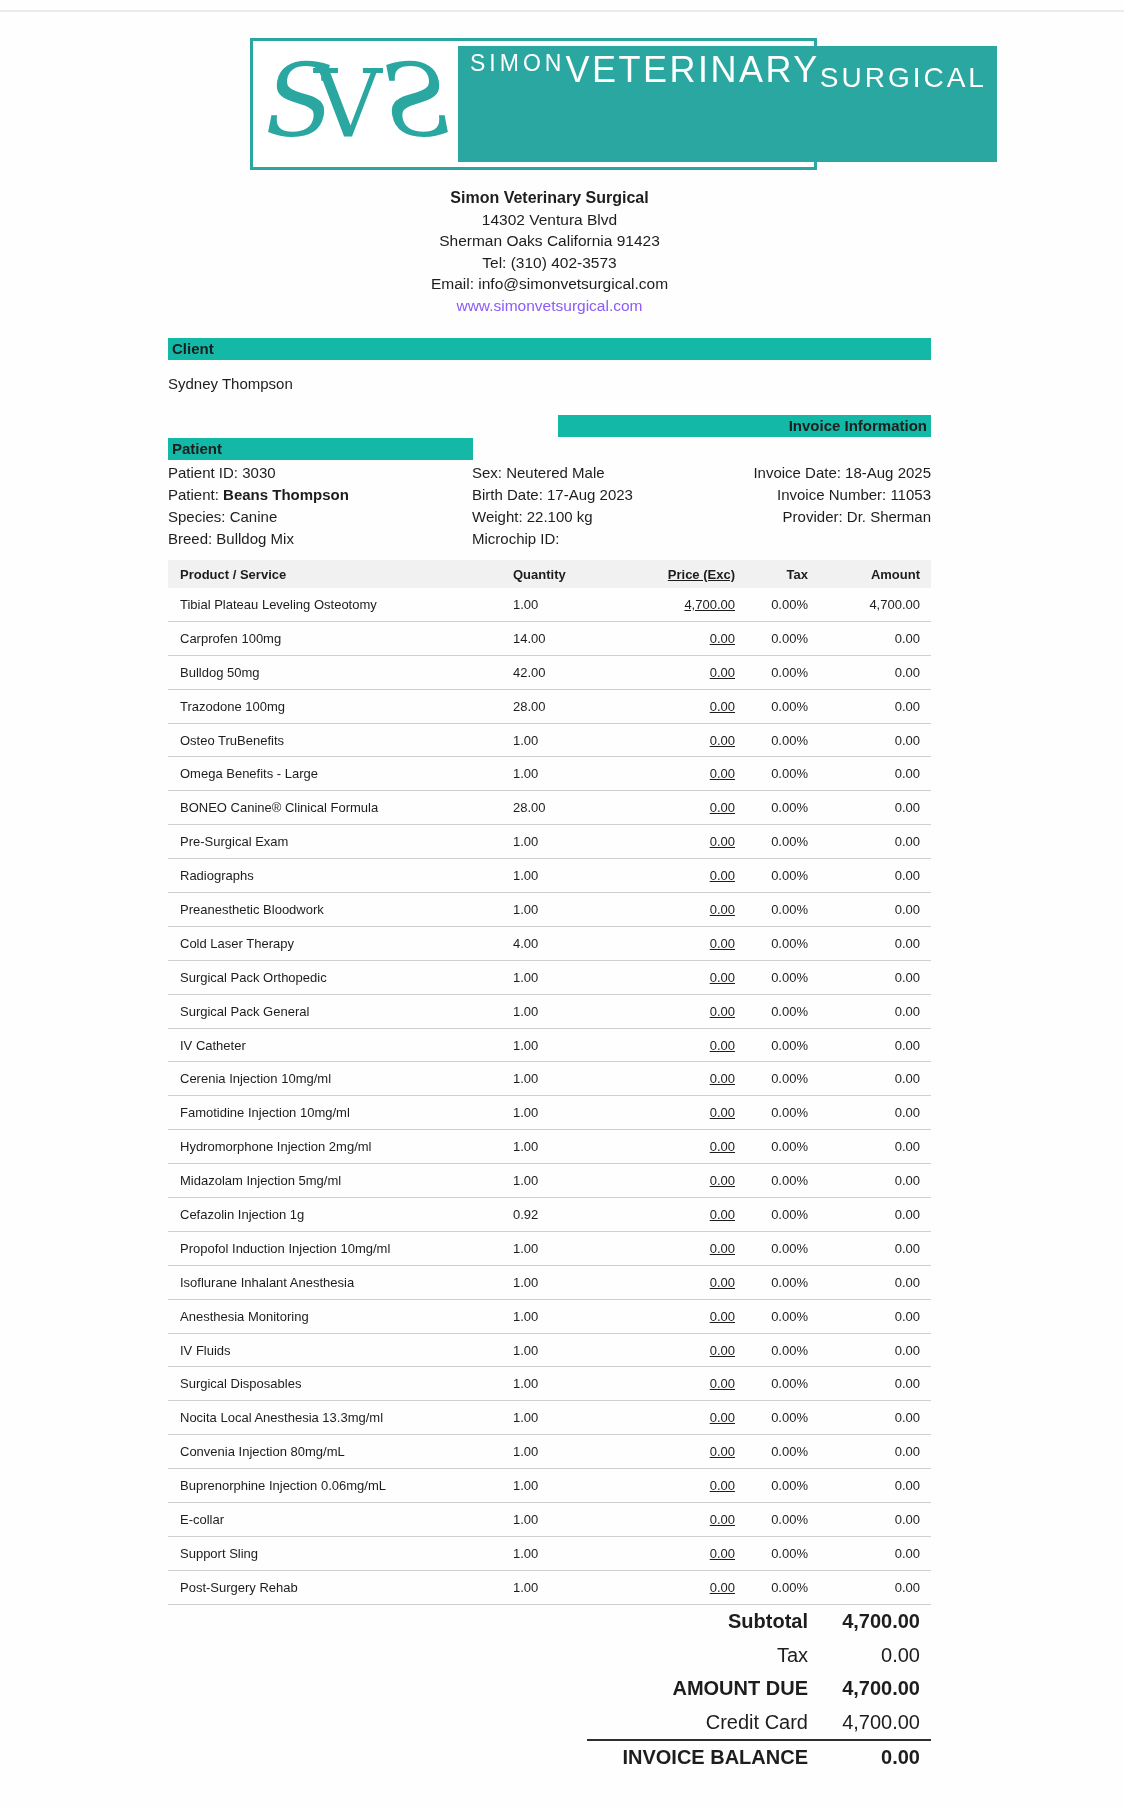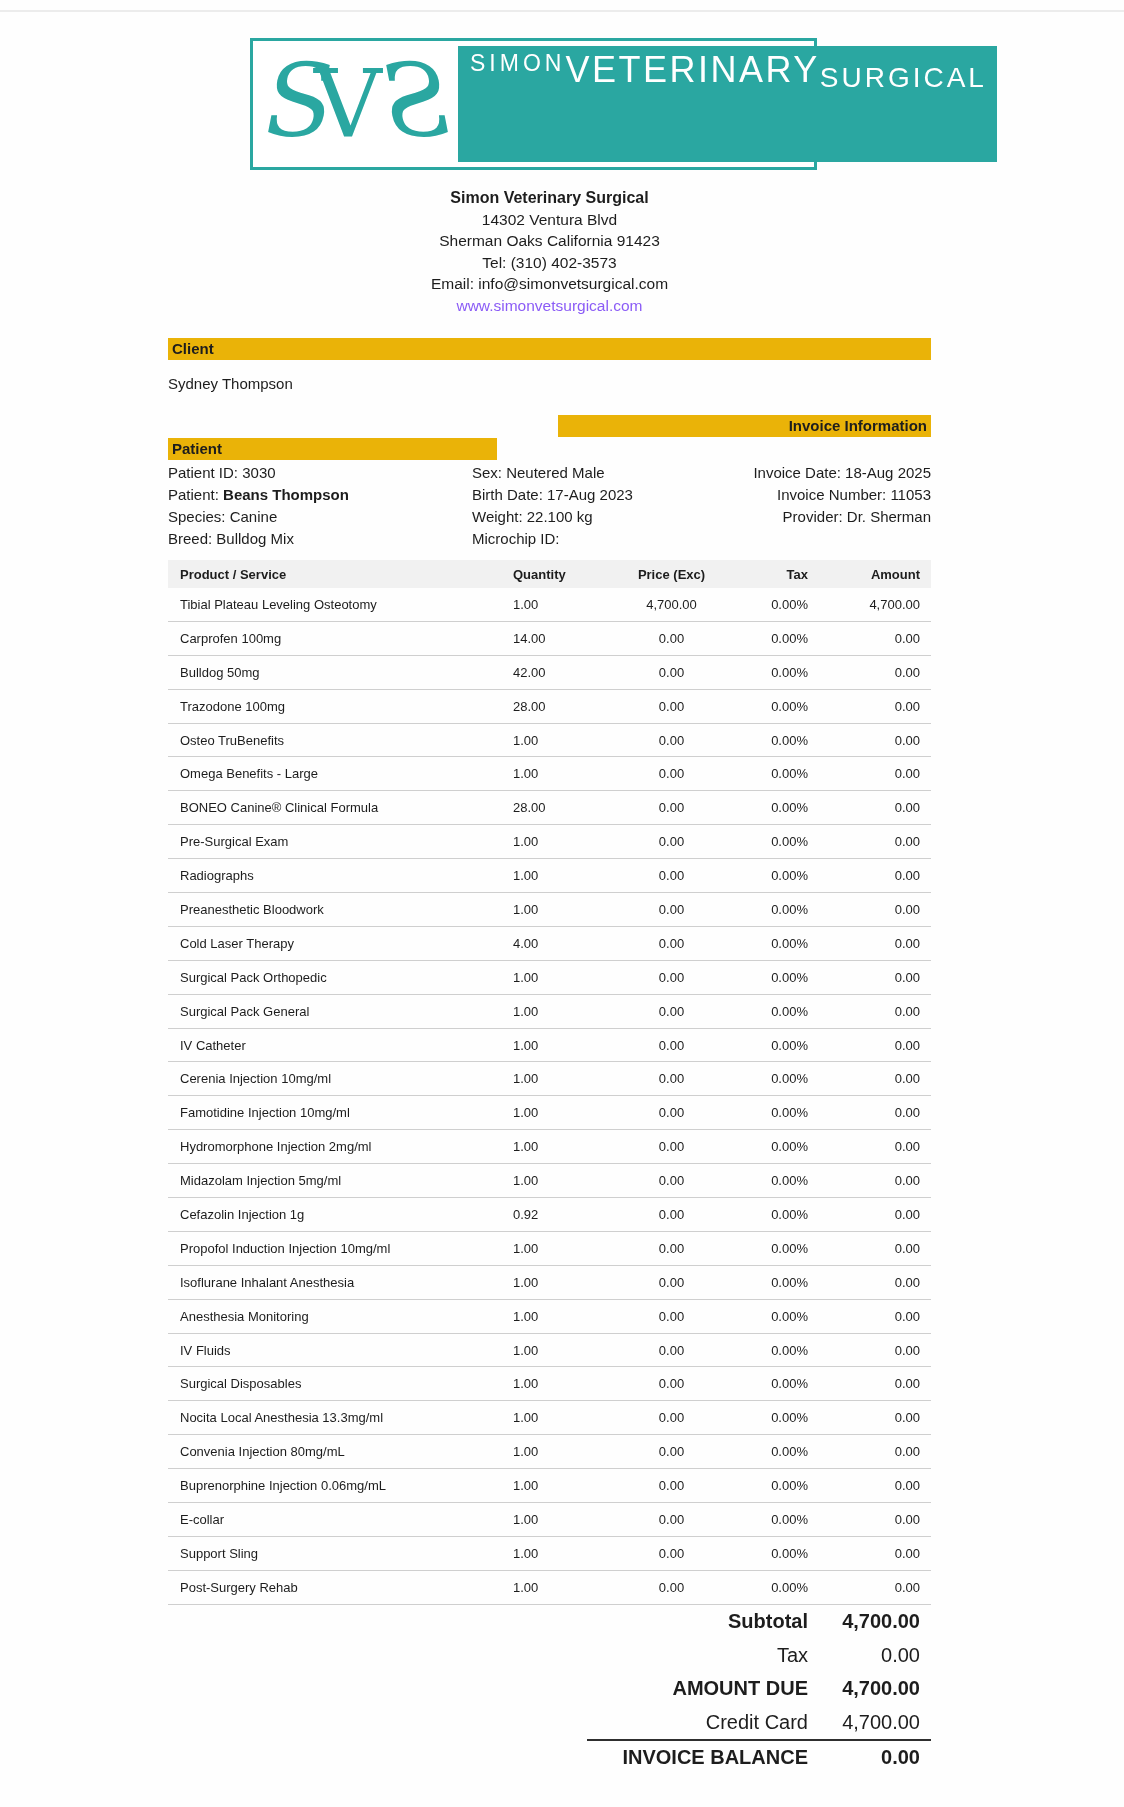--- a/index.html
+++ b/index.html
@@ -34,25 +34,25 @@
   
   .address{
     position:absolute;top:187px;left:168px;width:763px;
     text-align:center;font-size:15.5px;line-height:21.6px;
   }
   .address .clinic-name{font-weight:bold;font-size:16px;}
   .address .website{color:#8b5cf6;text-decoration:none;display:block;}
 
   
   .bar{
-    position:absolute;height:22px;background:#eab308;
+    position:absolute;height:22px;background:#14b8a6;
     font-weight:bold;font-size:15px;line-height:22px;box-sizing:border-box;
   }
   .bar-client{top:338px;left:168px;width:763px;padding-left:4px;}
-  .bar-patient{top:438px;left:168px;width:329px;padding-left:4px;}
+  .bar-patient{top:438px;left:168px;width:305px;padding-left:4px;}
   .bar-invoice{top:415px;left:558px;width:373px;text-align:right;padding-right:4px;}
 
   .client-name{position:absolute;top:375px;left:168px;font-size:15px;}
 
   
   .info-col{position:absolute;top:462px;font-size:15px;line-height:22px;}
   .info-col div{height:22px;}
   .col1{left:168px;width:300px;}
   .col2{left:472px;width:280px;}
   .col3{left:558px;width:373px;text-align:right;}
@@ -64,21 +64,21 @@
     display:flex;align-items:center;height:28px;background:#F1F1F1;
     font-weight:bold;
   }
   .trow{
     display:flex;align-items:center;height:33.9px;
     border-bottom:1px solid #CFCFCF;box-sizing:border-box;
   }
   .tcell{box-sizing:border-box;}
   .c0{width:340px;padding-left:12px;}
   .c1{width:100px;padding-left:5px;}
-  .c2{width:130px;text-align:center;padding-right:3px;}
+  .c2{width:130px;text-align:right;padding-right:3px;text-decoration:underline;}
   .c3{width:75px;text-align:right;padding-right:5px;}
   .c4{width:118px;text-align:right;padding-right:11px;}
 
   
   .totals{position:absolute;top:1605px;left:168px;width:763px;font-size:20px;}
   .total-row{display:flex;align-items:center;height:33.5px;}
   .total-label{width:645px;text-align:right;padding-right:5px;box-sizing:border-box;}
   .total-value{flex:1;text-align:right;padding-right:11px;box-sizing:border-box;}
   .balance-sep{height:2px;background:#2e2e2e;margin-left:419px;width:344px;}
   .total-row.is-bold{font-weight:bold;}

